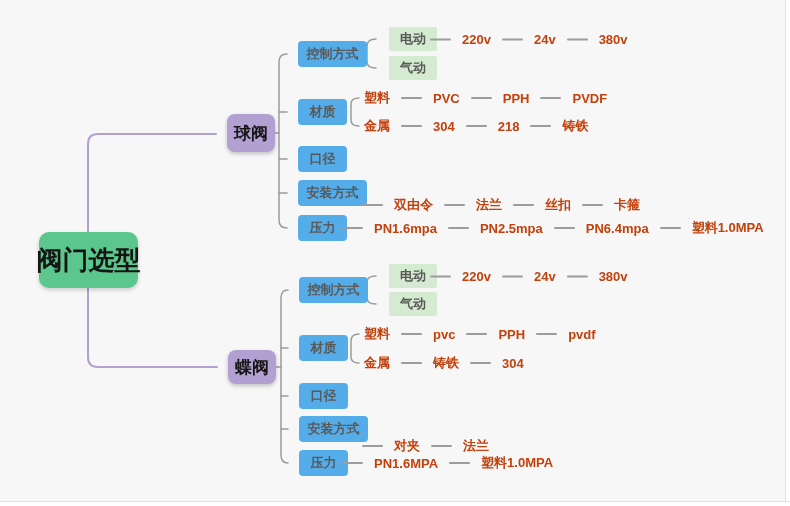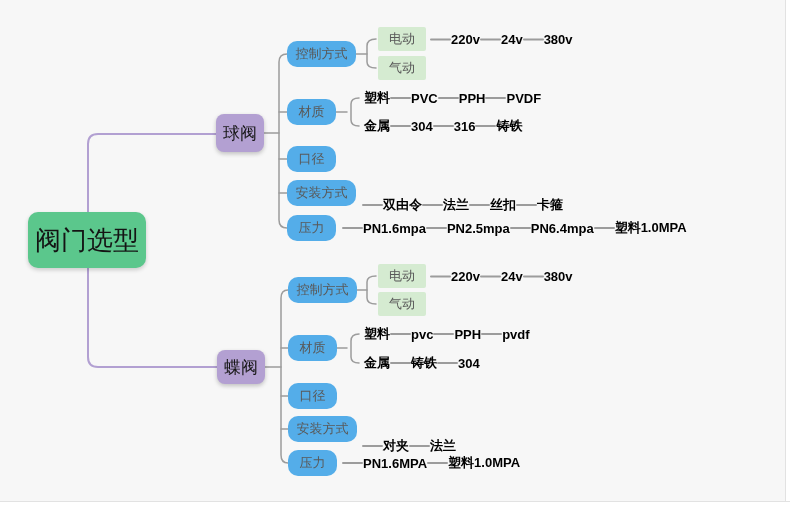--- a/index.html
+++ b/index.html
@@ -3,41 +3,41 @@
 <meta charset="utf-8">
 <style>
   html,body{margin:0;padding:0;background:#ffffff;}
   #canvas{
     position:relative;width:790px;height:506px;overflow:hidden;
     background:var(--bg_gray,#f7f7f7);
     font-family:"Liberation Sans","DejaVu Sans",sans-serif;
   }
   #lines{position:absolute;left:0;top:0;}
   .node{position:absolute;display:flex;align-items:center;justify-content:center;
-        font-weight:normal;box-sizing:border-box;white-space:nowrap;}
+        font-weight:bold;box-sizing:border-box;white-space:nowrap;margin-left:11px;}
   .root{
     background:var(--root_green,#5bc78c);color:#141414;font-size:26px;
     border-radius:10px;box-shadow:0 2px 4px rgba(0,0,0,.18);
   }
   .branch{
     background:var(--node_purple,#b3a0d2);color:#161616;font-size:17px;
     border-radius:8px;box-shadow:0 2px 4px rgba(0,0,0,.22);
   }
   .topic{
     background:var(--topic_blue,#54ade9);color:#595959;font-size:13px;
-    border-radius:10px;
+    border-radius:4px;
   }
   .option{
     background:var(--option_green,#d5ebd1);color:#595959;font-size:13px;
     border-radius:2px;
   }
   .chain{
-    position:absolute;display:flex;align-items:center;
+    position:absolute;display:flex;align-items:center;gap:11px;
     transform:translateY(-50%);font-weight:bold;font-size:13px;
-    color:#000000;white-space:nowrap;
+    color:#c2410c;white-space:nowrap;
   }
   .dash{width:21px;height:2px;background:var(--line_gray,#9c9c9c);border-radius:1px;flex:none;}
   .edge-right{position:absolute;top:0;left:785px;width:5px;height:506px;
     background:#ffffff;border-left:1px solid #e2e2e2;box-sizing:border-box;}
   .edge-bottom{position:absolute;top:501px;left:0;width:790px;height:5px;
     background:#ffffff;border-top:1px solid #e2e2e2;box-sizing:border-box;}
 </style>
 </head>
 <body>
 
@@ -65,21 +65,21 @@
       <path d="M281 348 L288 348"></path>
       <path d="M281 396 L288 396"></path>
       <path d="M281 429 L288 429"></path>
       <path d="M357 290 L367 290"></path>
       <path d="M376 276 Q367 276 367 282 L367 298 Q367 304 376 304"></path>
       <path d="M337 348 L347 348"></path>
       <path d="M359 334 Q351 334 351 341 L351 357 Q351 363 359 363"></path>
     </g>
   </svg>
 
-  <div class="node root" style="left:28px;top:212px;width:118px;height:56px">阀门选型</div>
+  <div class="node root" style="left:28px;top:232px;width:99px;height:56px">阀门选型</div>
 
   <div class="node branch" style="left:216px;top:114px;width:48px;height:38px">球阀</div>
   <div class="node branch" style="left:217px;top:350px;width:48px;height:34px">蝶阀</div>
 
   <div class="node topic" style="left:287px;top:41px;width:69px;height:26px">控制方式</div>
   <div class="node topic" style="left:287px;top:99px;width:49px;height:26px">材质</div>
   <div class="node topic" style="left:287px;top:146px;width:49px;height:26px">口径</div>
   <div class="node topic" style="left:287px;top:180px;width:69px;height:26px">安装方式</div>
   <div class="node topic" style="left:287px;top:215px;width:49px;height:26px">压力</div>
 
@@ -103,21 +103,21 @@
     <span>PPH</span>
     <span class="dash"></span>
     <span>PVDF</span>
   </div>
 
   <div class="chain" style="left:364px;top:126px">
     <span>金属</span>
     <span class="dash"></span>
     <span>304</span>
     <span class="dash"></span>
-    <span>316</span>
+    <span>218</span>
     <span class="dash"></span>
     <span>铸铁</span>
   </div>
 
   <div class="chain" style="left:362px;top:205px">
     <span class="dash"></span>
     <span>双由令</span>
     <span class="dash"></span>
     <span>法兰</span>
     <span class="dash"></span>

